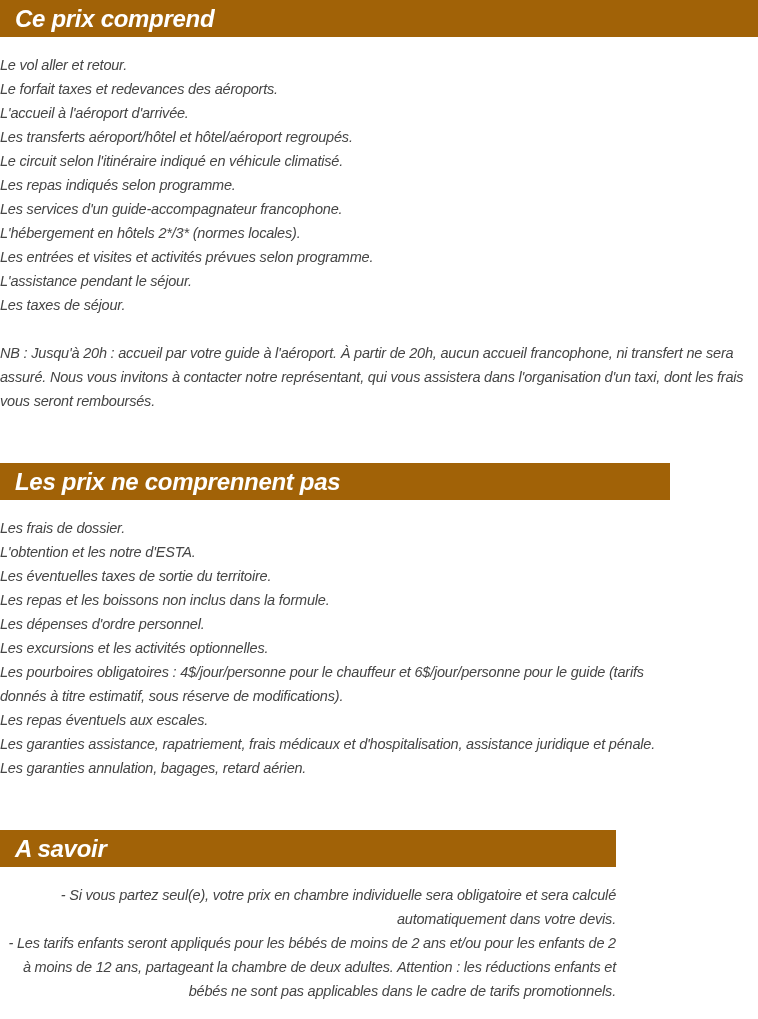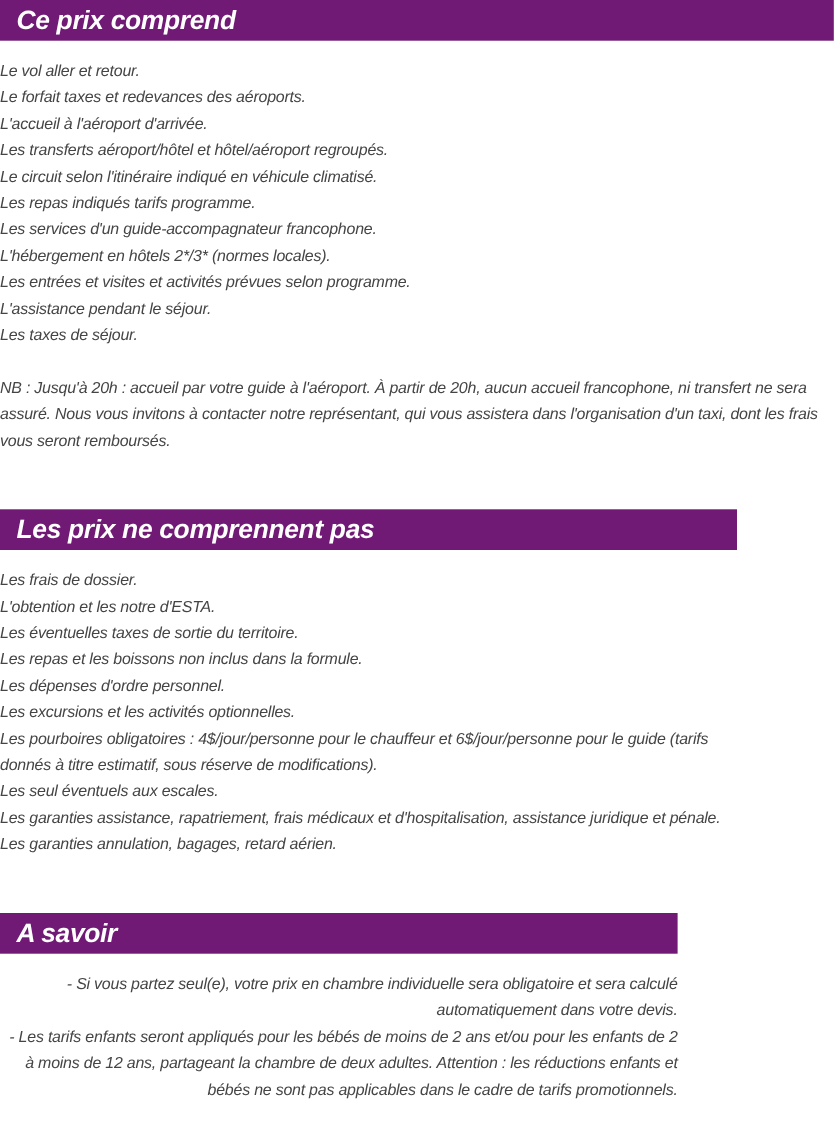--- a/index.html
+++ b/index.html
@@ -1,18 +1,18 @@
 <!DOCTYPE html>
 <html><head>
 <meta charset="utf-8">
 <style>
   html, body { margin: 0; padding: 0; background: #ffffff; }
   body { width: 758px; height: 1019px; overflow: hidden; font-family: "Liberation Sans", sans-serif; }
   .section-header {
-    background: #701a75;
+    background: #a16207;
     height: 37px;
     color: #ffffff;
     font-style: italic;
     font-weight: bold;
     font-size: 24px;
     line-height: 37px;
     padding-left: 15px;
     letter-spacing: -0.3px;
   }
   .section-body {
@@ -35,42 +35,42 @@
 <body>
 
 <div id="s1">
   <div class="section-header">Ce prix comprend</div>
   <div class="section-body">
     <p class="line">Le vol aller et retour.</p>
     <p class="line">Le forfait taxes et redevances des aéroports.</p>
     <p class="line">L'accueil à l'aéroport d'arrivée.</p>
     <p class="line">Les transferts aéroport/hôtel et hôtel/aéroport regroupés.</p>
     <p class="line">Le circuit selon l'itinéraire indiqué en véhicule climatisé.</p>
-    <p class="line">Les repas indiqués tarifs programme.</p>
+    <p class="line">Les repas indiqués selon programme.</p>
     <p class="line">Les services d'un guide-accompagnateur francophone.</p>
     <p class="line">L'hébergement en hôtels 2*/3* (normes locales).</p>
     <p class="line">Les entrées et visites et activités prévues selon programme.</p>
     <p class="line">L'assistance pendant le séjour.</p>
     <p class="line">Les taxes de séjour.</p>
     <div class="blank"></div>
     <p class="line">NB : Jusqu'à 20h : accueil par votre guide à l'aéroport. À partir de 20h, aucun accueil francophone, ni transfert ne sera assuré. Nous vous invitons à contacter notre représentant, qui vous assistera dans l'organisation d'un taxi, dont les frais vous seront remboursés.</p>
   </div>
 </div>
 
 <div id="s2">
   <div class="section-header">Les prix ne comprennent pas</div>
   <div class="section-body">
     <p class="line">Les frais de dossier.</p>
     <p class="line">L'obtention et les notre d'ESTA.</p>
     <p class="line">Les éventuelles taxes de sortie du territoire.</p>
     <p class="line">Les repas et les boissons non inclus dans la formule.</p>
     <p class="line">Les dépenses d'ordre personnel.</p>
     <p class="line">Les excursions et les activités optionnelles.</p>
     <p class="line">Les pourboires obligatoires : 4$/jour/personne pour le chauffeur et 6$/jour/personne pour le guide (tarifs donnés à titre estimatif, sous réserve de modifications).</p>
-    <p class="line">Les seul éventuels aux escales.</p>
+    <p class="line">Les repas éventuels aux escales.</p>
     <p class="line">Les garanties assistance, rapatriement, frais médicaux et d'hospitalisation, assistance juridique et pénale.</p>
     <p class="line">Les garanties annulation, bagages, retard aérien.</p>
   </div>
 </div>
 
 <div id="s3">
   <div class="section-header">A savoir</div>
   <div class="section-body">
     <p class="line">- Si vous partez seul(e), votre prix en chambre individuelle sera obligatoire et sera calculé automatiquement dans votre devis.</p>
     <p class="line">- Les tarifs enfants seront appliqués pour les bébés de moins de 2 ans et/ou pour les enfants de 2 à moins de 12 ans, partageant la chambre de deux adultes. Attention : les réductions enfants et bébés ne sont pas applicables dans le cadre de tarifs promotionnels.</p>

